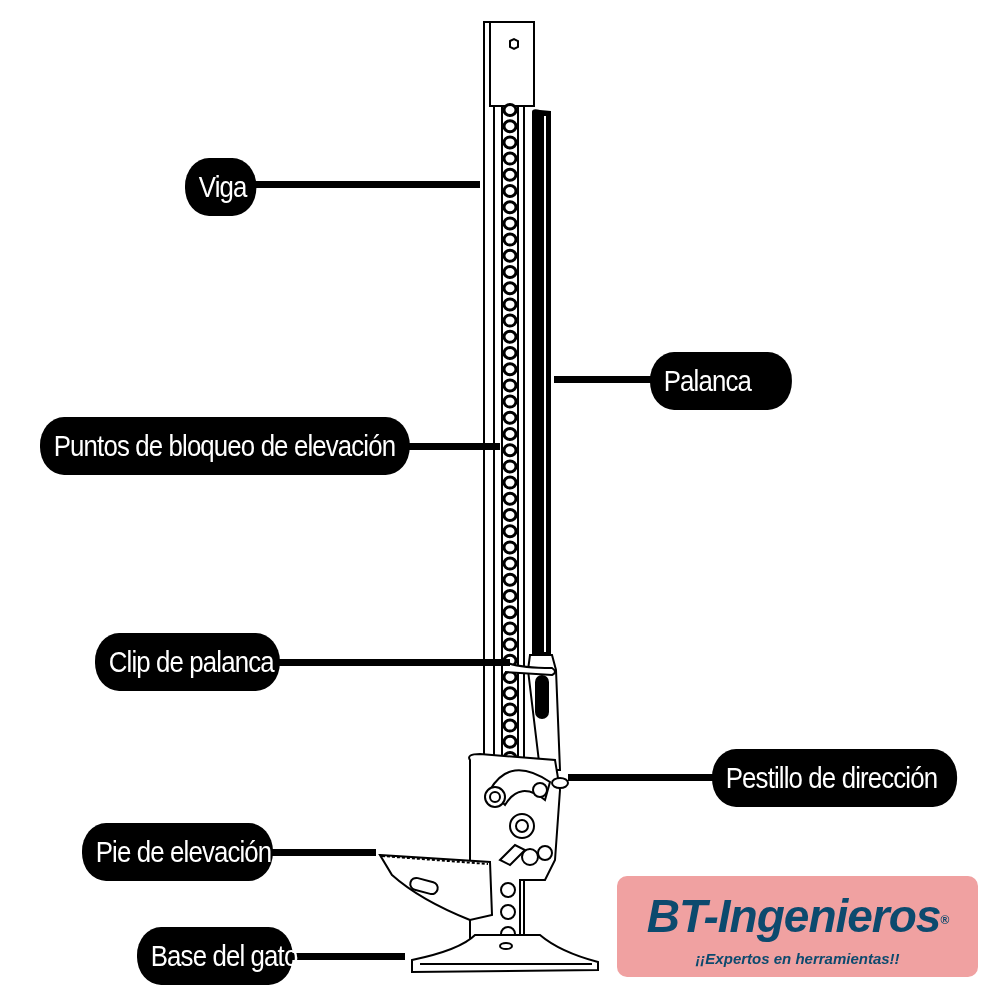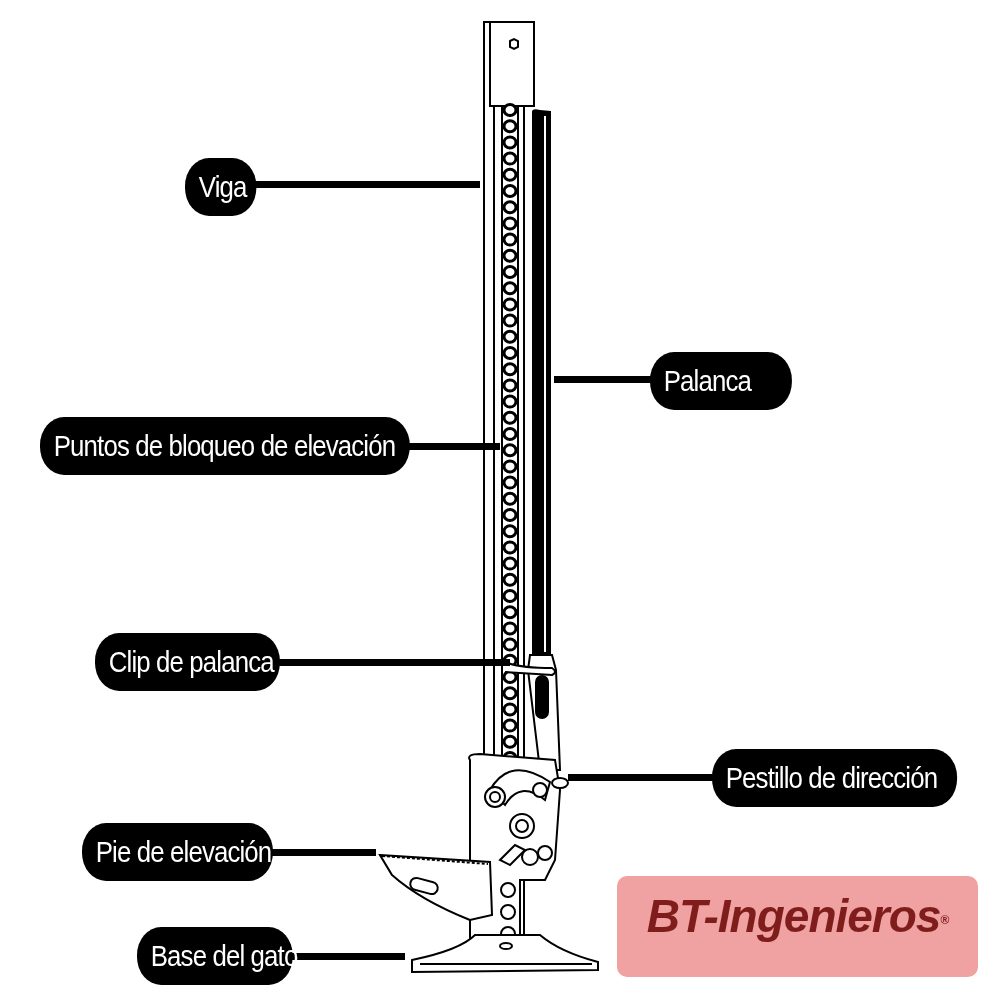--- a/index.html
+++ b/index.html
@@ -8,21 +8,21 @@
   #art { position: absolute; left: 0; top: 0; width: 1000px; height: 1000px; }
   .label {
     position: absolute; background: #000; color: #fff; border-radius: 28px;
     height: 58px; line-height: 58px; padding: 0 16px; box-sizing: border-box;
     font-family: "Liberation Sans", sans-serif; font-size: 30px; letter-spacing: -1px;
     white-space: nowrap; transform: scaleX(0.86); transform-origin: left center;
   }
   .leader { position: absolute; background: #000; height: 7px; }
   .logo {
     position: absolute; left: 617px; top: 876px; width: 361px; height: 101px;
-    background: #f0a1a1; border-radius: 10px; text-align: center; color: #7f1d1d;
+    background: #f0a1a1; border-radius: 10px; text-align: center; color: #0c4a6e;
   }
   .logo-title { font-family: "Liberation Sans", sans-serif; font-weight: bold; font-style: italic;
     font-size: 46px; margin-top: 16px; line-height: 48px; letter-spacing: -1px; }
   .logo-reg { font-size: 12px; font-style: normal; vertical-align: middle; }
   .logo-sub { font-family: "Liberation Sans", sans-serif; font-weight: bold; font-style: italic;
     font-size: 15px; margin-top: 6px; }
 </style>
 </head>
 <body>
 
@@ -134,13 +134,14 @@
 <div class="label" style="left:40px; top:417px; width:430px;">Puntos de bloqueo de elevación</div>
 <div class="label" style="left:95px; top:633px; width:215px;">Clip de palanca</div>
 <div class="label" style="left:712px; top:749px; width:285px;">Pestillo de dirección</div>
 <div class="label" style="left:82px; top:823px; width:222px;">Pie de elevación</div>
 <div class="label" style="left:137px; top:927px; width:181px;">Base del gato</div>
 
 <div class="logo">
   <div class="logo-title">
     <span>BT-Ingenieros</span><span class="logo-reg">®</span>
   </div>
+  <div class="logo-sub">¡¡Expertos en herramientas!!</div>
 </div>
 
 </body></html>

